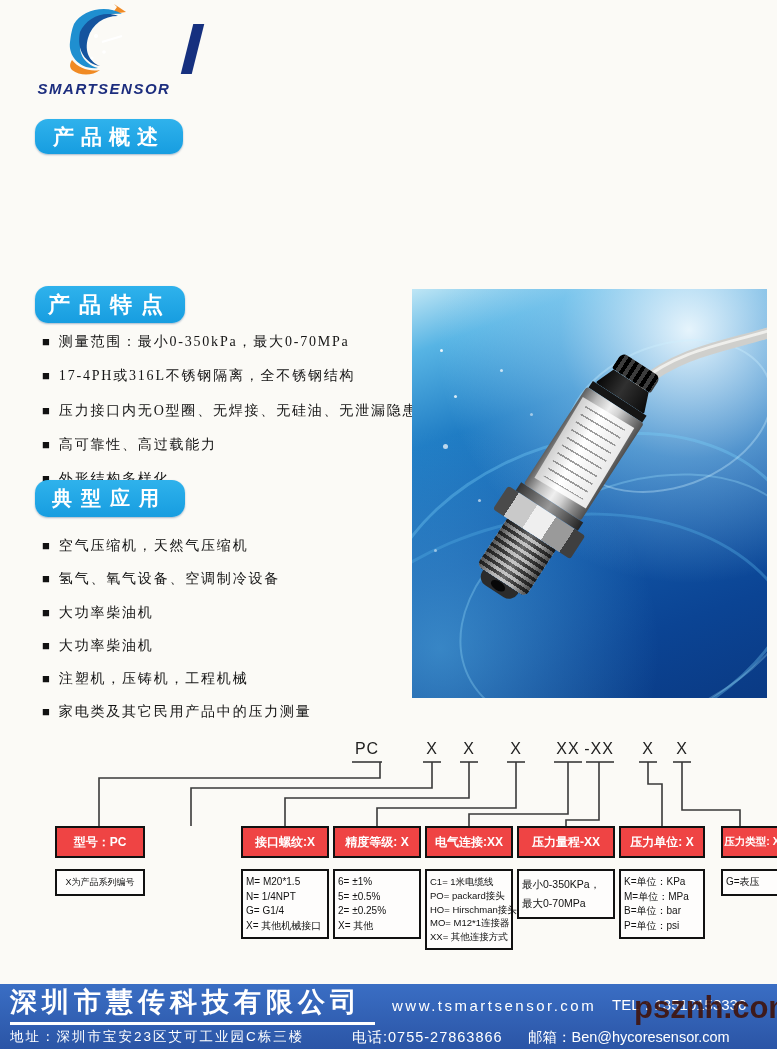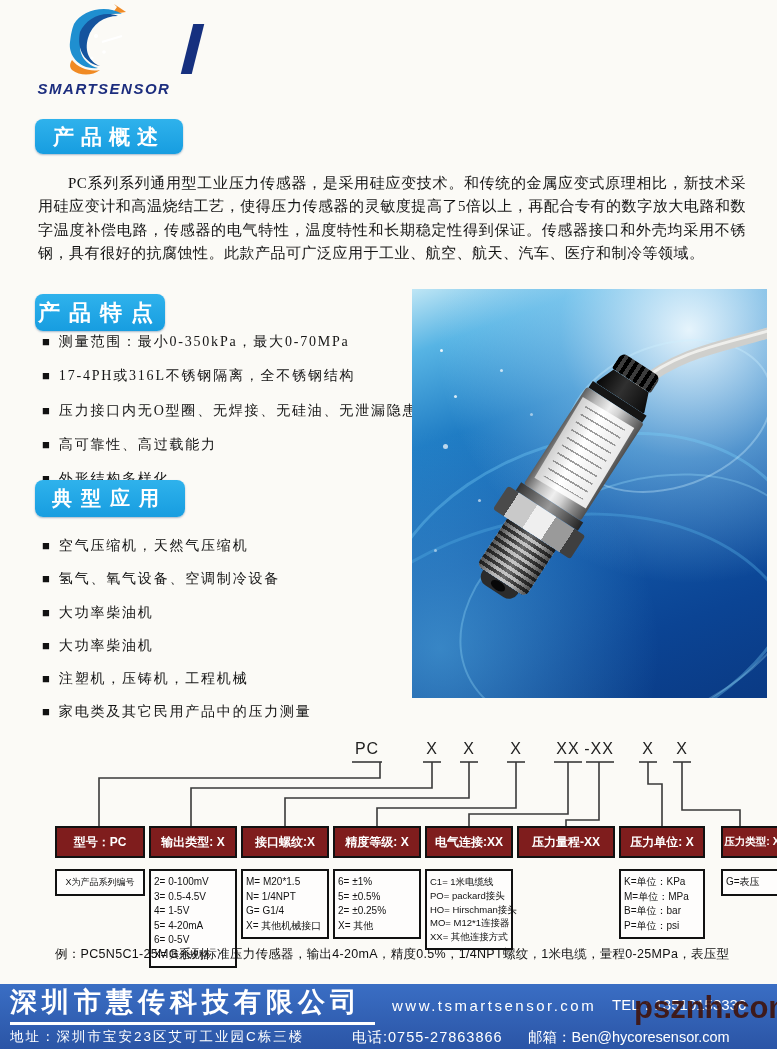--- a/index.html
+++ b/index.html
@@ -13,25 +13,25 @@
 
   
   .banner-slash{position:absolute;left:187px;top:24px;width:11px;height:50px;background:#16307f;transform:skewX(-14deg);}
   .banner{position:absolute;left:207px;top:26px;width:570px;height:53px;
           clip-path:polygon(24px 0,100% 0,100% 100%,0 100%);
           background:linear-gradient(100deg,#0f2a80 0%,#1d3f9c 22%,#2c5cbe 55%,#3f76d2 85%,#2f5ab0 100%);
           display:flex;align-items:center;justify-content:center;}
   .banner-title{color:#fff;font-size:27px;font-weight:bold;font-family:"Liberation Serif",serif;letter-spacing:2px;padding-left:12px;white-space:nowrap;}
 
   
-  .badge{position:absolute;left:35px;background:linear-gradient(180deg,#2fb2ec,#179de0);border-radius:8px;
+  .badge{position:absolute;left:35px;background:linear-gradient(180deg,#2fb2ec,#179de0);border-radius:13px;
          color:#fff;display:flex;align-items:center;justify-content:center;
          font-family:"Liberation Serif",serif;font-weight:bold;box-shadow:0 1px 2px rgba(0,60,120,.35);}
   #badge-overview{top:119px;width:148px;height:35px;font-size:21px;letter-spacing:7px;}
-  #badge-features{top:294px;width:130px;height:37px;font-size:22px;letter-spacing:9px;}
+  #badge-features{top:286px;width:150px;height:37px;font-size:22px;letter-spacing:9px;}
   #badge-apps{top:480px;width:150px;height:37px;font-size:20px;letter-spacing:9px;}
 
   .overview-text{position:absolute;left:38px;top:172px;width:708px;font-size:15px;line-height:1.55;
                  color:#141414;font-family:"Liberation Serif",serif;text-align:justify;text-indent:2em;letter-spacing:.5px;}
 
   .blist{position:absolute;left:42px;width:380px;}
   #feature-list{top:332px;}
   #app-list{top:536px;}
   .b-item{display:flex;align-items:flex-start;color:#141414;}
   #feature-list .b-item{margin-bottom:14px;}
@@ -77,21 +77,21 @@
       background:linear-gradient(90deg,rgba(0,0,0,.55),rgba(0,0,0,0) 30%,rgba(255,255,255,.25) 50%,rgba(0,0,0,0) 70%,rgba(0,0,0,.6));}
   .s-tip{width:42px;height:13px;background:#2b2b2b;border-radius:0 0 10px 10px;
       display:flex;align-items:center;justify-content:center;}
   .s-hole{width:16px;height:9px;border-radius:50%;background:#070707;}
 
   
   .code{position:absolute;top:740px;transform:translateX(-50%);font-size:16px;color:#222;letter-spacing:1px;white-space:nowrap;}
   .connectors{position:absolute;left:0;top:738px;}
 
   .col{position:absolute;top:826px;}
-  .col-h{background:#7f1d1d;border:2px solid #111;height:28px;display:flex;align-items:center;justify-content:center;
+  .col-h{background:#ef4444;border:2px solid #111;height:28px;display:flex;align-items:center;justify-content:center;
          color:#fff;font-weight:bold;font-size:12px;white-space:nowrap;}
   .col-b{border:2px solid #111;margin-top:11px;padding:4px 3px;font-size:10px;line-height:1.45;color:#111;background:rgba(255,255,255,.65);}
   .col-b .ln{white-space:nowrap;}
   #col-0{left:55px;width:90px;}   #col-0 .col-b{text-align:center;font-size:9px;padding:5px 1px;}
   #col-1{left:149px;width:88px;}
   #col-2{left:241px;width:88px;}
   #col-3{left:333px;width:88px;}
   #col-4{left:425px;width:88px;}  #col-4 .col-b{font-size:9.5px;}
   #col-5{left:517px;width:98px;}  #col-5 .col-b{font-size:10.5px;line-height:1.8;}
   #col-6{left:619px;width:86px;}
@@ -127,21 +127,20 @@
       <circle cx="52" cy="34" r="2" fill="#ffffff"></circle>
       <circle cx="60" cy="50" r="1.8" fill="#ffffff"></circle>
       <circle cx="48" cy="56" r="1.5" fill="#ffffff"></circle>
     </svg>
     <div class="brand">SMARTSENSOR</div>
   </div>
 
   <div class="banner-slash"></div>
 
   <div class="badge" id="badge-overview">产品概述</div>
-  <div class="overview-text">PC系列系列通用型工业压力传感器，是采用硅应变技术。和传统的金属应变式原理相比，新技术采用硅应变计和高温烧结工艺，使得压力传感器的灵敏度提高了5倍以上，再配合专有的数字放大电路和数字温度补偿电路，传感器的电气特性，温度特性和长期稳定性得到保证。传感器接口和外壳均采用不锈钢，具有很好的抗腐蚀性。此款产品可广泛应用于工业、航空、航天、汽车、医疗和制冷等领域。</div>
 
   <div class="badge" id="badge-features">产品特点</div>
   <div class="blist" id="feature-list">
     <div class="b-item">
         <span class="b-marker">■</span>
         <span class="b-text">测量范围：最小0-350kPa，最大0-70MPa</span>
       </div>
     <div class="b-item">
         <span class="b-marker">■</span>
         <span class="b-text">17-4PH或316L不锈钢隔离，全不锈钢结构</span>
@@ -244,31 +243,20 @@
       <path d="M682,24 V72 H740 V88"></path>
     </g>
   </svg>
 
   <div class="col" id="col-0">
     <div class="col-h">型号：PC</div>
     <div class="col-b">
       <div class="ln">X为产品系列编号</div>
     </div>
   </div>
-  <div class="col" id="col-1">
-    <div class="col-h">输出类型: X</div>
-    <div class="col-b">
-      <div class="ln">2= 0-100mV</div>
-      <div class="ln">3= 0.5-4.5V</div>
-      <div class="ln">4= 1-5V</div>
-      <div class="ln">5= 4-20mA</div>
-      <div class="ln">6= 0-5V</div>
-      <div class="ln">X= 其他规格</div>
-    </div>
-  </div>
   <div class="col" id="col-2">
     <div class="col-h">接口螺纹:X</div>
     <div class="col-b">
       <div class="ln">M= M20*1.5</div>
       <div class="ln">N= 1/4NPT</div>
       <div class="ln">G= G1/4</div>
       <div class="ln">X= 其他机械接口</div>
     </div>
   </div>
   <div class="col" id="col-3">
@@ -285,38 +273,41 @@
     <div class="col-b">
       <div class="ln">C1= 1米电缆线</div>
       <div class="ln">PO= packard接头</div>
       <div class="ln">HO= Hirschman接头</div>
       <div class="ln">MO= M12*1连接器</div>
       <div class="ln">XX= 其他连接方式</div>
     </div>
   </div>
   <div class="col" id="col-5">
     <div class="col-h">压力量程-XX</div>
+    <div class="col-b">
+      <div class="ln">最小0-350KPa，</div>
+      <div class="ln">最大0-70MPa</div>
+    </div>
   </div>
   <div class="col" id="col-6">
     <div class="col-h">压力单位: X</div>
     <div class="col-b">
       <div class="ln">K=单位：KPa</div>
       <div class="ln">M=单位：MPa</div>
       <div class="ln">B=单位：bar</div>
       <div class="ln">P=单位：psi</div>
     </div>
   </div>
   <div class="col" id="col-7">
     <div class="col-h">压力类型: X</div>
     <div class="col-b">
       <div class="ln">G=表压</div>
     </div>
   </div>
 
-  <div class="example">例：PC5N5C1-25MG系列标准压力传感器，输出4-20mA，精度0.5%，1/4NPT螺纹，1米电缆，量程0-25MPa，表压型</div>
 
   <div class="footer">
     <div class="company">深圳市慧传科技有限公司</div>
     <div class="company-rule"></div>
     <div class="website">www.tsmartsensor.com</div>
     <div class="tel">TEL：13510153336</div>
     <div class="address">地址：深圳市宝安23区艾可工业园C栋三楼</div>
     <div class="phone">电话:0755-27863866</div>
     <div class="email">邮箱：Ben@hycoresensor.com</div>
   </div>

